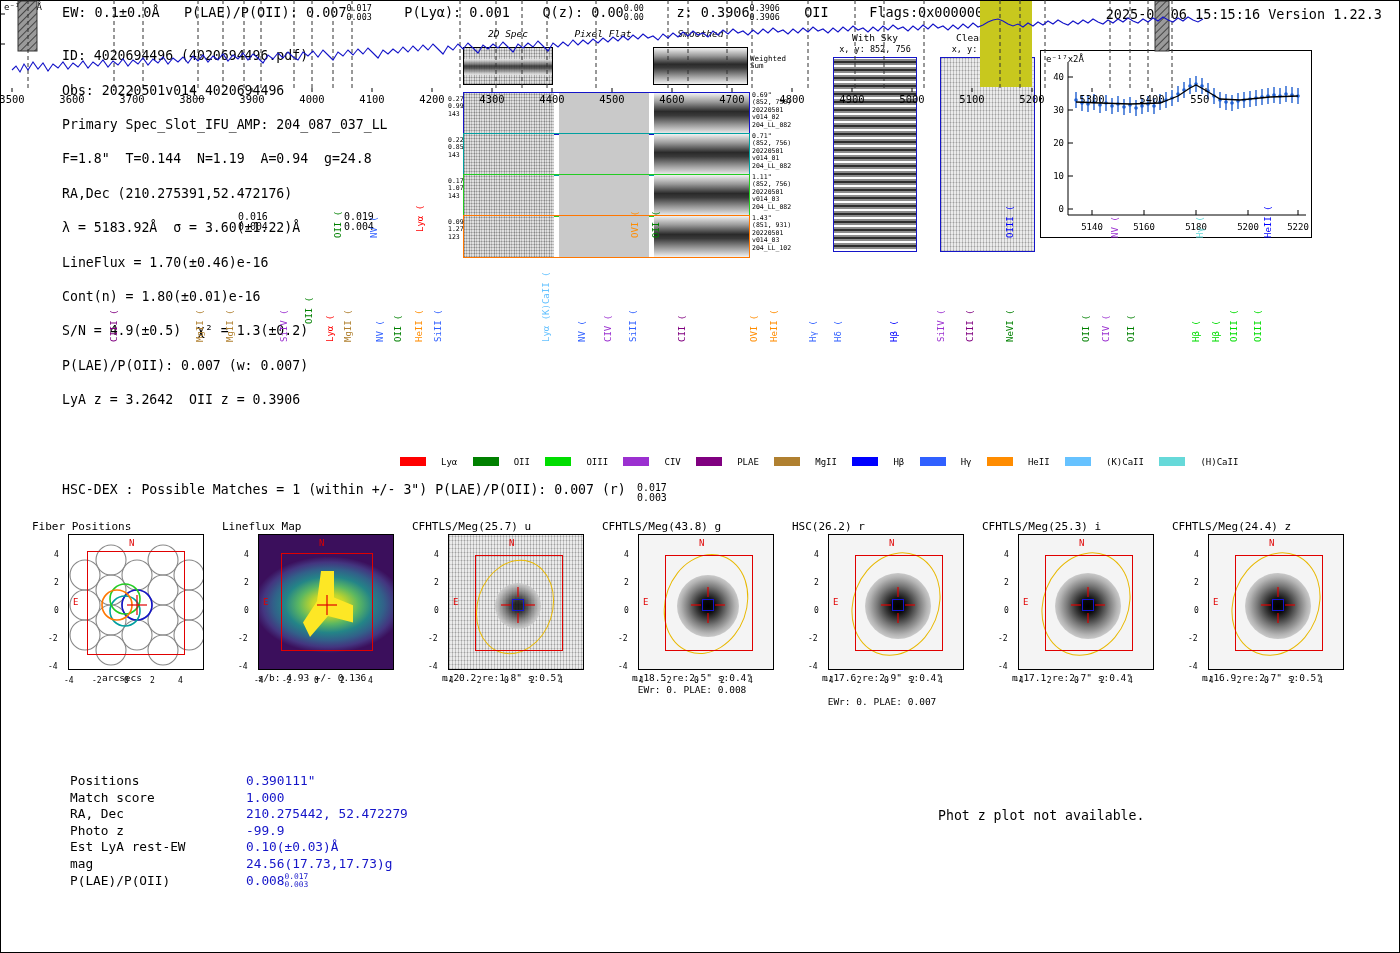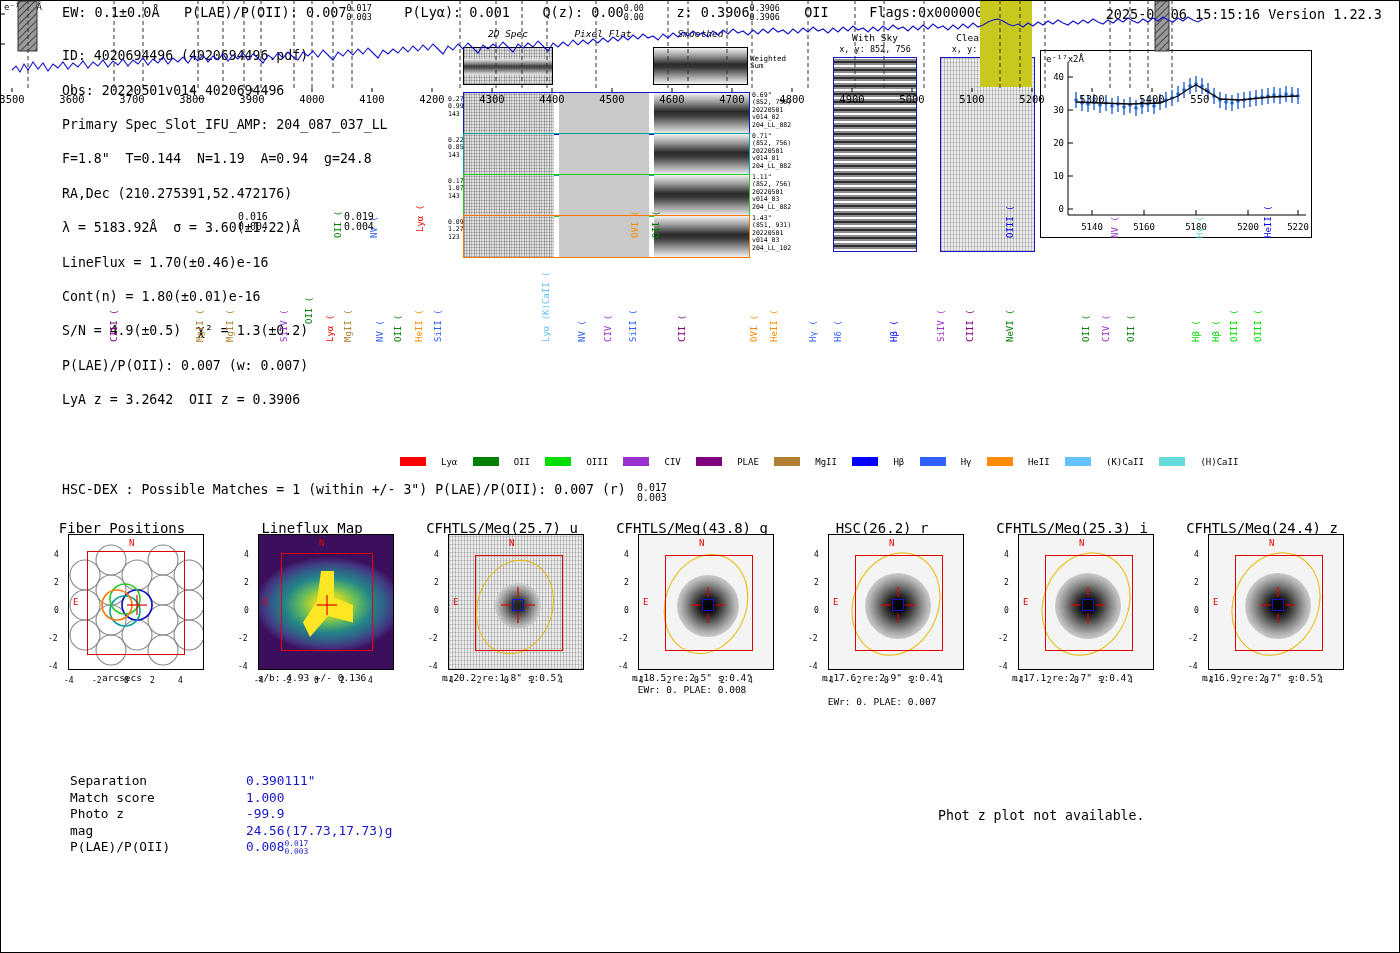--- a/index.html
+++ b/index.html
@@ -67,21 +67,21 @@
     font-family:"DejaVu Sans Mono", monospace;
     white-space:nowrap;
   }
 
   .legend-sw { display:inline-block; width:26px; height:9px; vertical-align:middle; margin-right:3px; }
   #legendrow { position:absolute; left:400px; top:456px; font-size:9px; white-space:nowrap; }
   #legendrow span.lab { margin-right:10px; vertical-align:middle;padding-left:12px; }
 
   
   .cut { position:absolute; top:520px; width:180px; }
-  .cut .ttl { text-align:center; font-size:14px; font-family:"DejaVu Sans Mono", monospace; height:14px; }
+  .cut .ttl { text-align:left; font-size:11px; font-family:"DejaVu Sans Mono", monospace; height:14px; }
   .cutbox { position:relative; width:136px; height:136px; margin-left:36px; border:1px solid #000; overflow:hidden; }
   .capt { text-align:center; font-size:9.5px; font-family:"DejaVu Sans Mono", monospace; line-height:12px; margin-top:16px; }
 
   .redsq { position:absolute; border:1px solid #e00000; }
   .ellipse { position:absolute; border:1.2px solid #e8b800; border-radius:50%; }
   .galaxy {
     position:absolute;
     border-radius:50%;
     background:radial-gradient(ellipse at center, #000 0%, #0a0a0a 14%, #3a3a3a 28%, #7a7a7a 45%, #b4b4b4 62%, #dcdcdc 78%, rgba(245,245,245,0) 100%);
   }
@@ -728,27 +728,33 @@
   <div class="abs smalllabel" style="left:32px; top:156px;">-4</div>
   <div class="abs smalllabel" style="left:60px; top:156px;">-2</div>
   <div class="abs smalllabel" style="left:92px; top:156px;">0</div>
   <div class="abs smalllabel" style="left:118px; top:156px;">2</div>
   <div class="abs smalllabel" style="left:146px; top:156px;">4</div>
   <div class="capt" style="margin-top:2px;">m:16.9  re:2.7"  s:0.5"</div>
 </div>
 
 <div id="bottomtable" class="mono">
   <div>
-    <span class="k">Separation</span><span class="v">0.390111"</span>
+    <span class="k">Positions</span><span class="v">0.390111"</span>
   </div>
   <div>
     <span class="k">Match score</span><span class="v">1.000</span>
   </div>
   <div>
+    <span class="k">RA, Dec</span><span class="v">210.275442, 52.472279</span>
+  </div>
+  <div>
     <span class="k">Photo z</span><span class="v">-99.9</span>
+  </div>
+  <div>
+    <span class="k">Est LyA rest-EW</span><span class="v">0.10(±0.03)Å</span>
   </div>
   <div>
     <span class="k">mag</span><span class="v">24.56(17.73,17.73)g</span>
   </div>
   <div>
     <span class="k">P(LAE)/P(OII)</span><span class="v">0.008</span><span class="supsub v"><span>0.017</span><br><span>0.003</span></span>
   </div>
 </div>
 
 <div id="photznote" class="mono">Phot z plot not available.</div>

